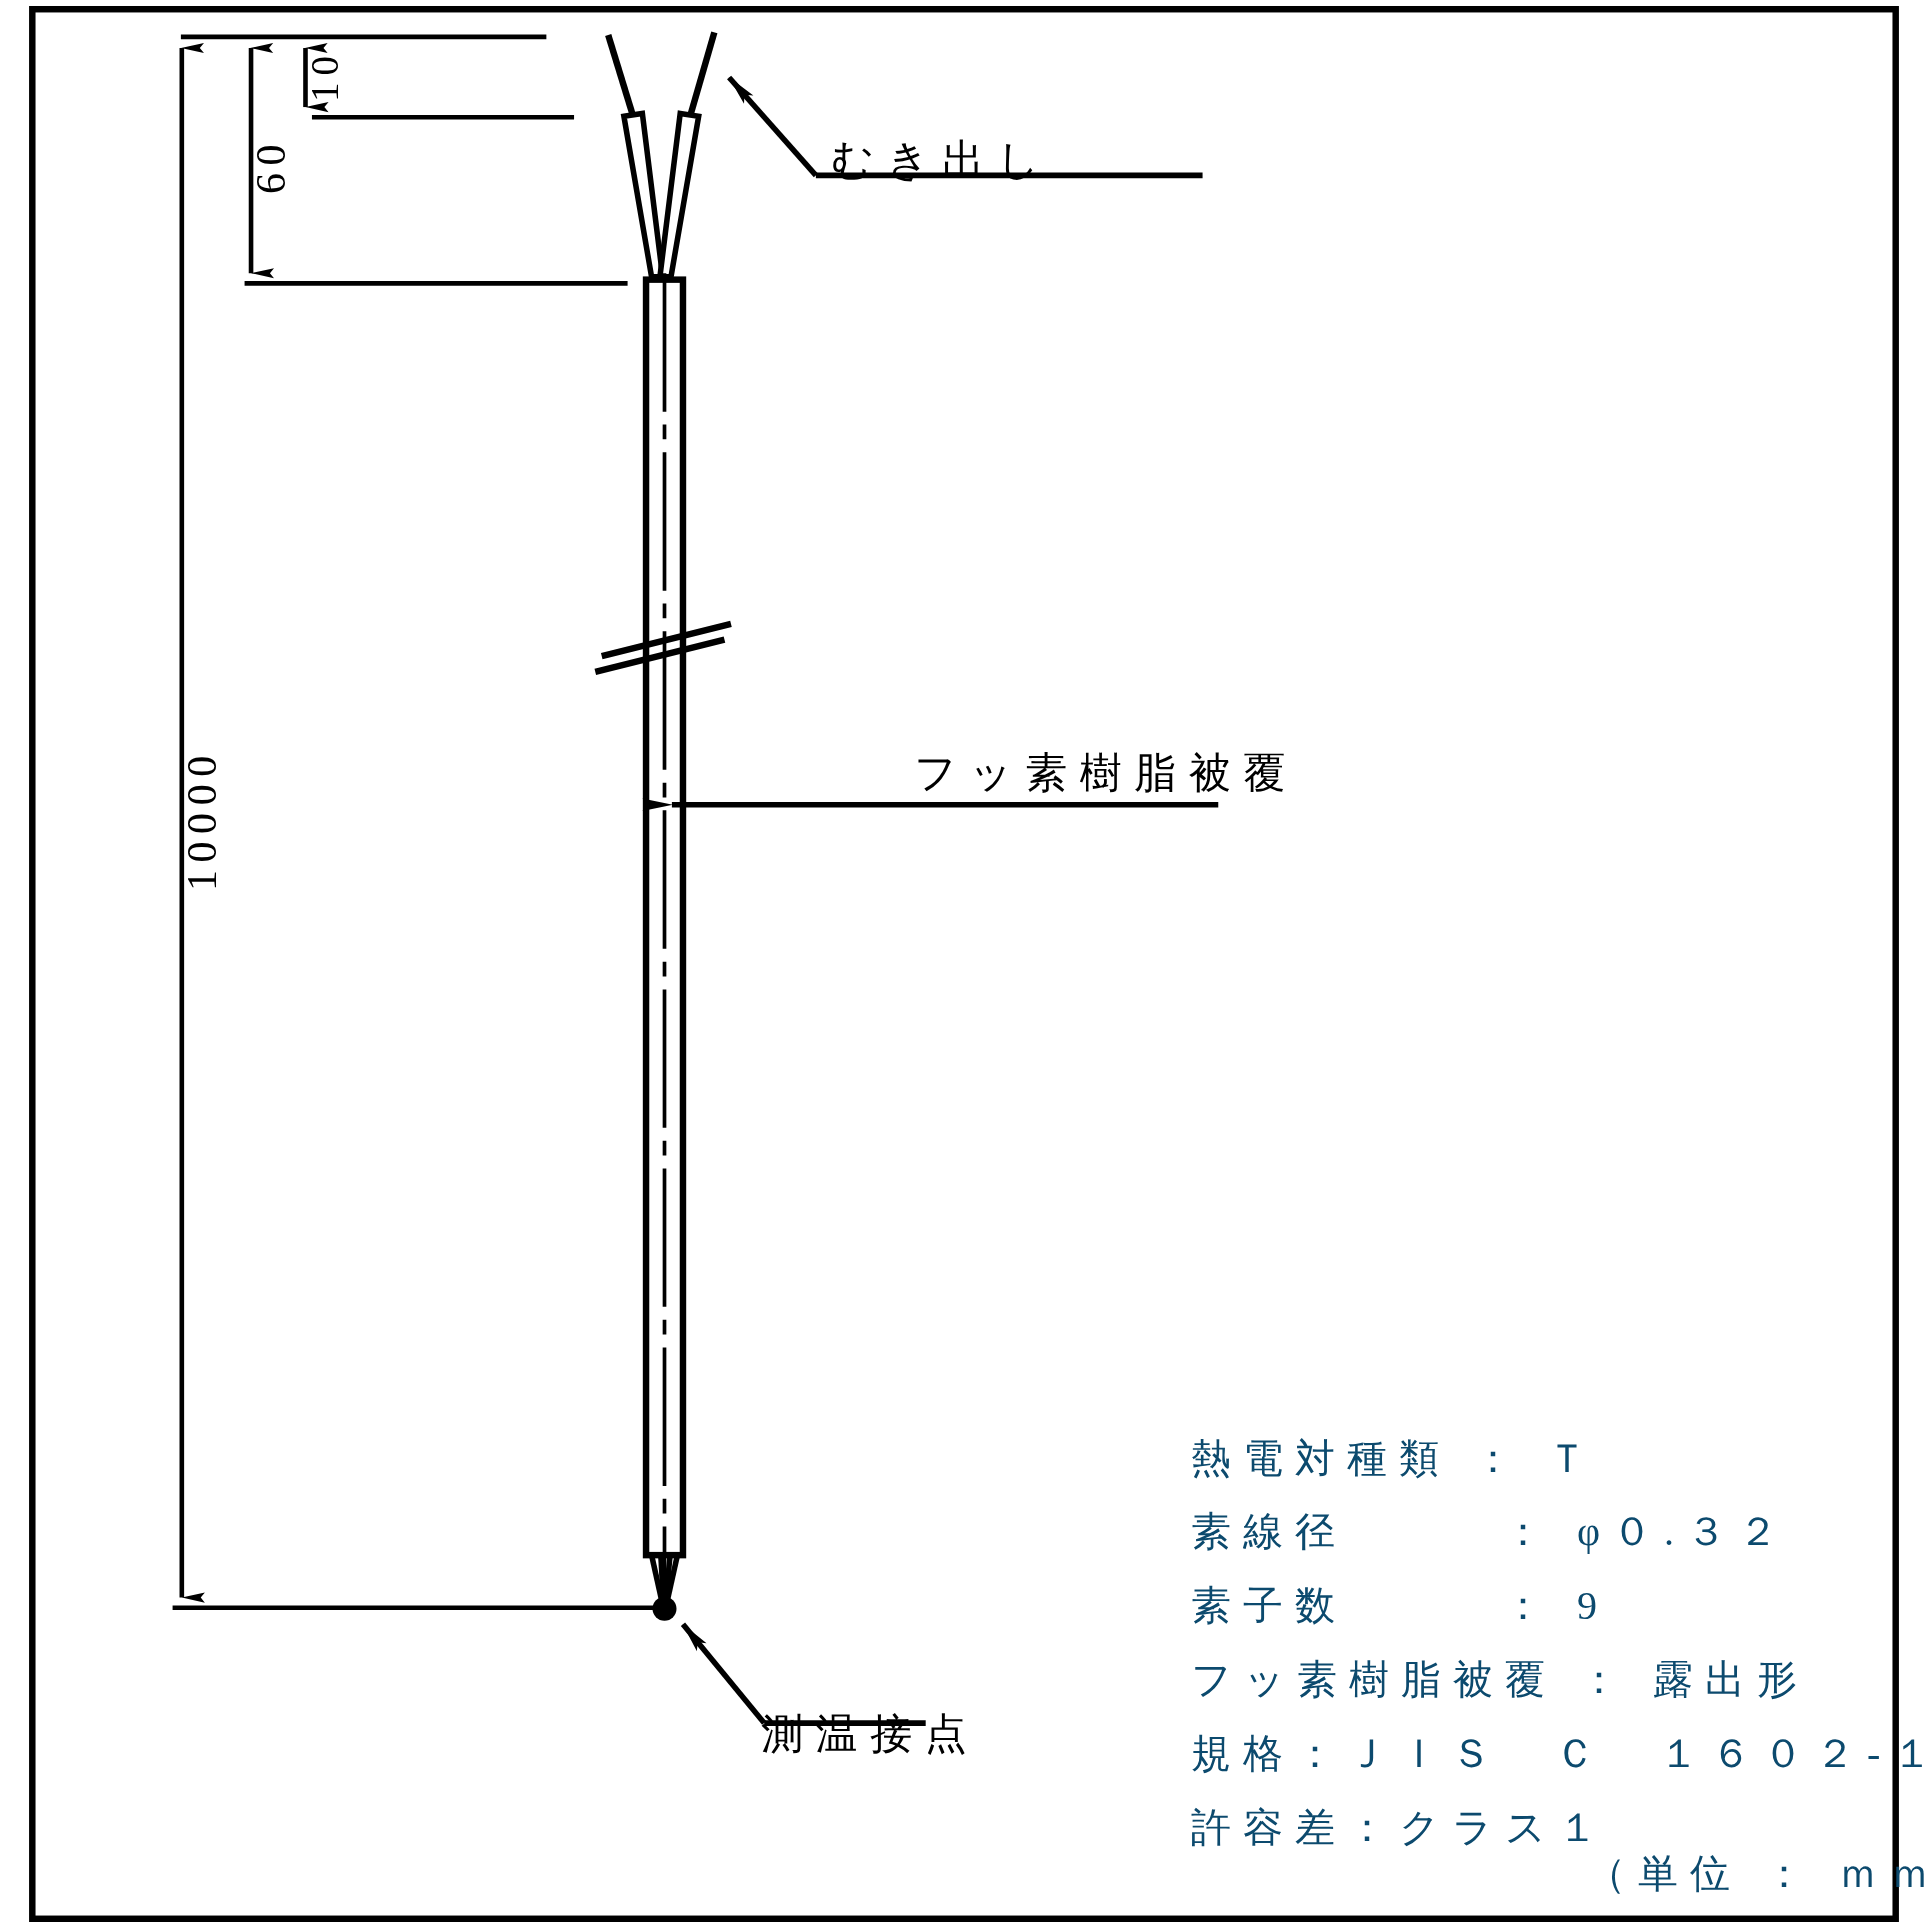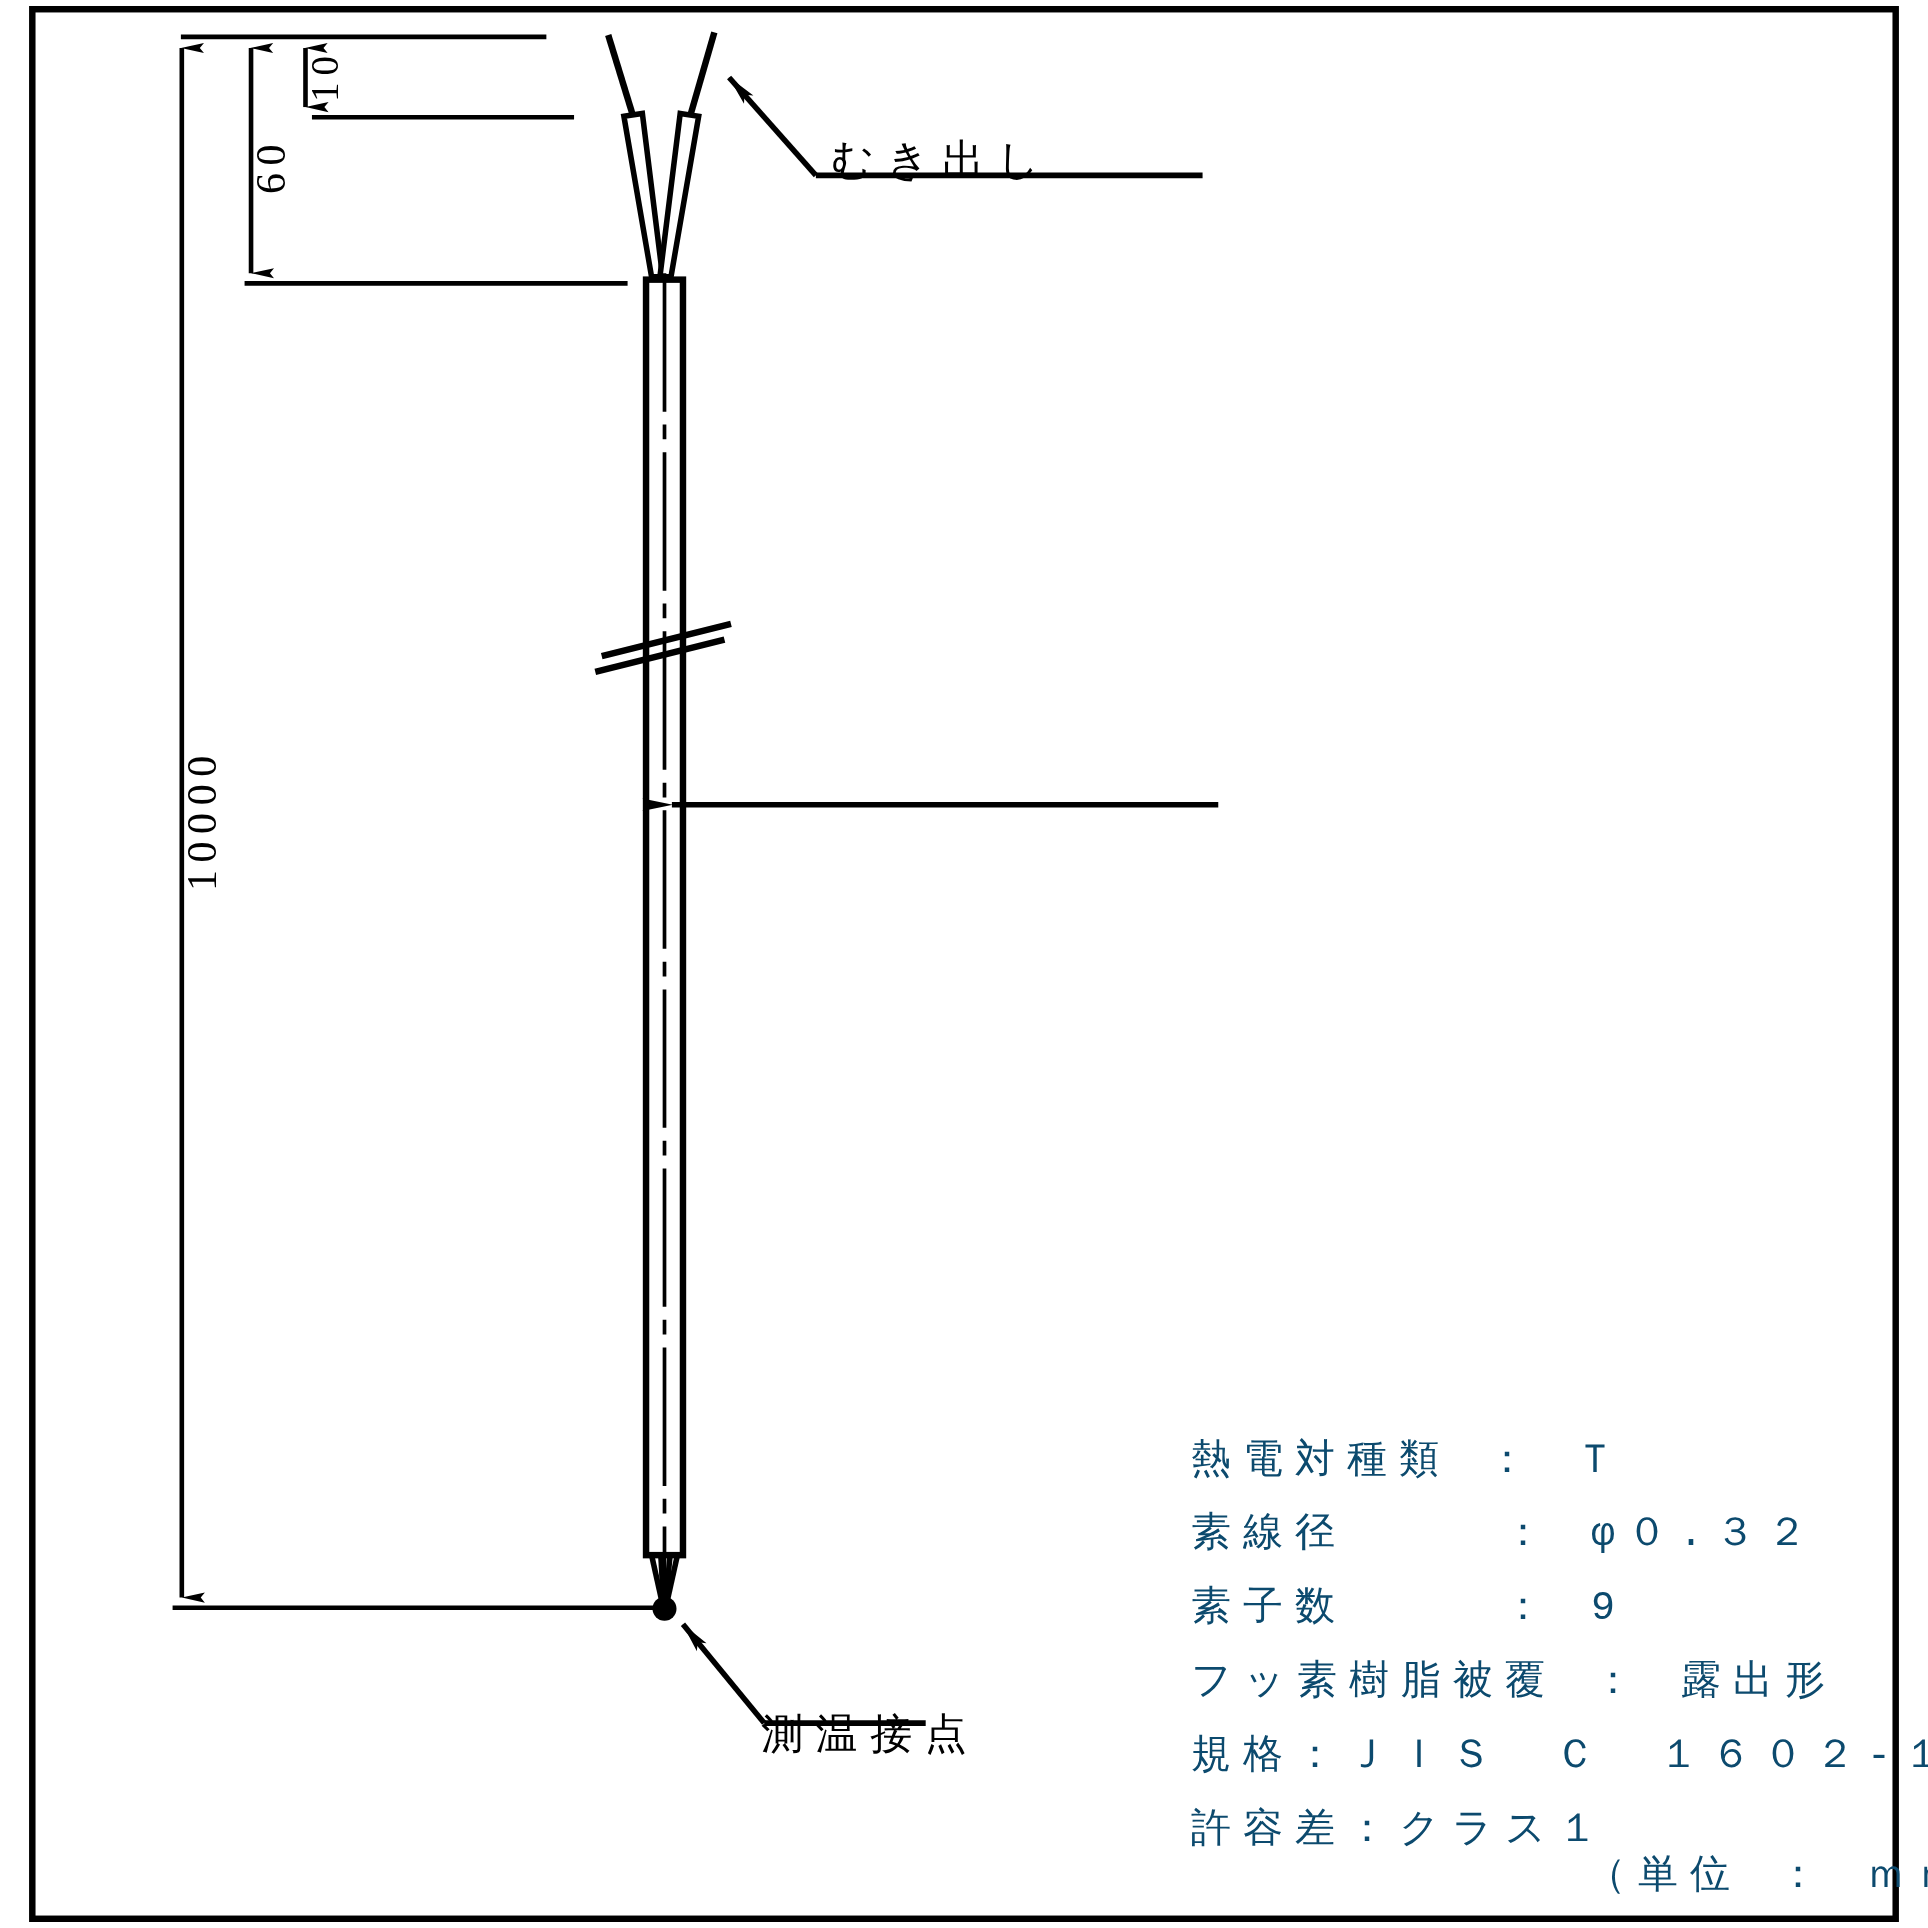--- a/index.html
+++ b/index.html
@@ -25,21 +25,21 @@
     height: 1928px;
   }
   .txt {
     position: absolute;
     color: #000000;
     white-space: pre;
     font-family: "Liberation Serif", "DejaVu Serif", serif;
     line-height: 1;
   }
   .jp {
-    font-family: Liberation Mono, monospace;
+    font-family: Liberation Serif, serif;
     font-weight: 400;
     text-align: right;
   }
   .dim-num {
     font-family: "Liberation Serif", "DejaVu Serif", serif;
     letter-spacing: 0.18em;
   }
   .rot90 {
     transform: rotate(-90deg);
     transform-origin: left top;
@@ -153,20 +153,21 @@
   </svg>
 
   <div class="txt dim-num rot90" style="left:181px; top:891px; font-size:42px;">10000</div>
 
   <div class="txt dim-num rot90" style="left:250px; top:194px; font-size:42px;">60</div>
 
   <div class="txt dim-num rot90" style="left:305px; top:102px; font-size:39px;">10</div>
 
   <div class="label-jp jp" style="left:831px; top:132px; font-size:42px;">むき出し</div>
 
+  <div class="label-jp jp" style="left:914px; top:745px; font-size:42px;">フッ素樹脂被覆</div>
 
   <div class="label-jp jp" style="left:761px; top:1678px; font-size:42px;margin-top:28px;">測温接点</div>
 
   <div>
     <div class="spec-line jp" style="left:1191px; top:1431px;">熱電対種類 ： Ｔ</div>
     <div class="spec-line jp" style="left:1191px; top:1504px;">素線径　　　： φ０.３２</div>
     <div class="spec-line jp" style="left:1191px; top:1578px;">素子数　　　： 9</div>
     <div class="spec-line jp" style="left:1191px; top:1652px;">フッ素樹脂被覆 ： 露出形</div>
     <div class="spec-line jp" style="left:1191px; top:1726px;">規格：ＪＩＳ　Ｃ　１６０２-１９９５</div>
     <div class="spec-line jp" style="left:1191px; top:1800px;">許容差：クラス１</div>

